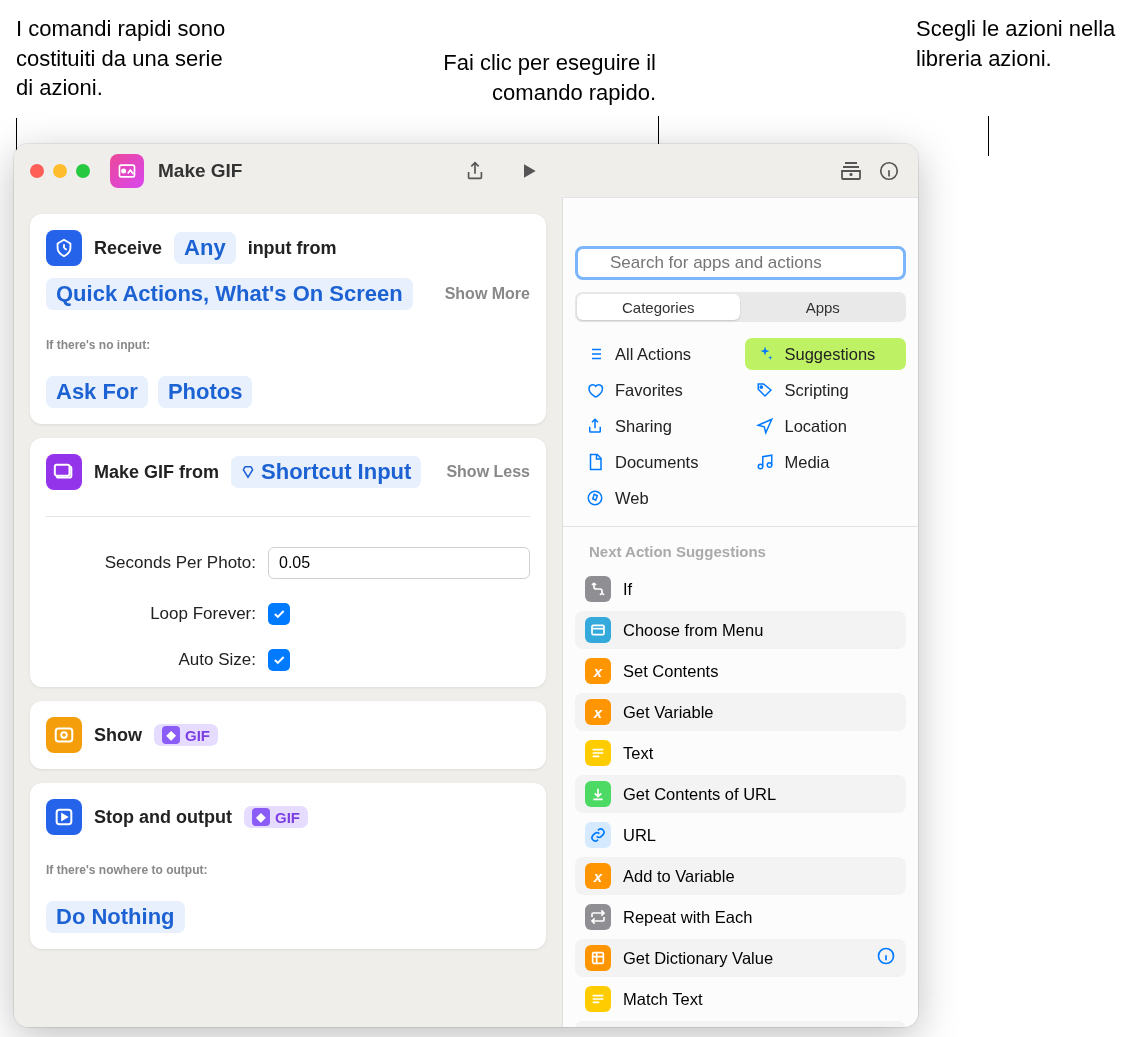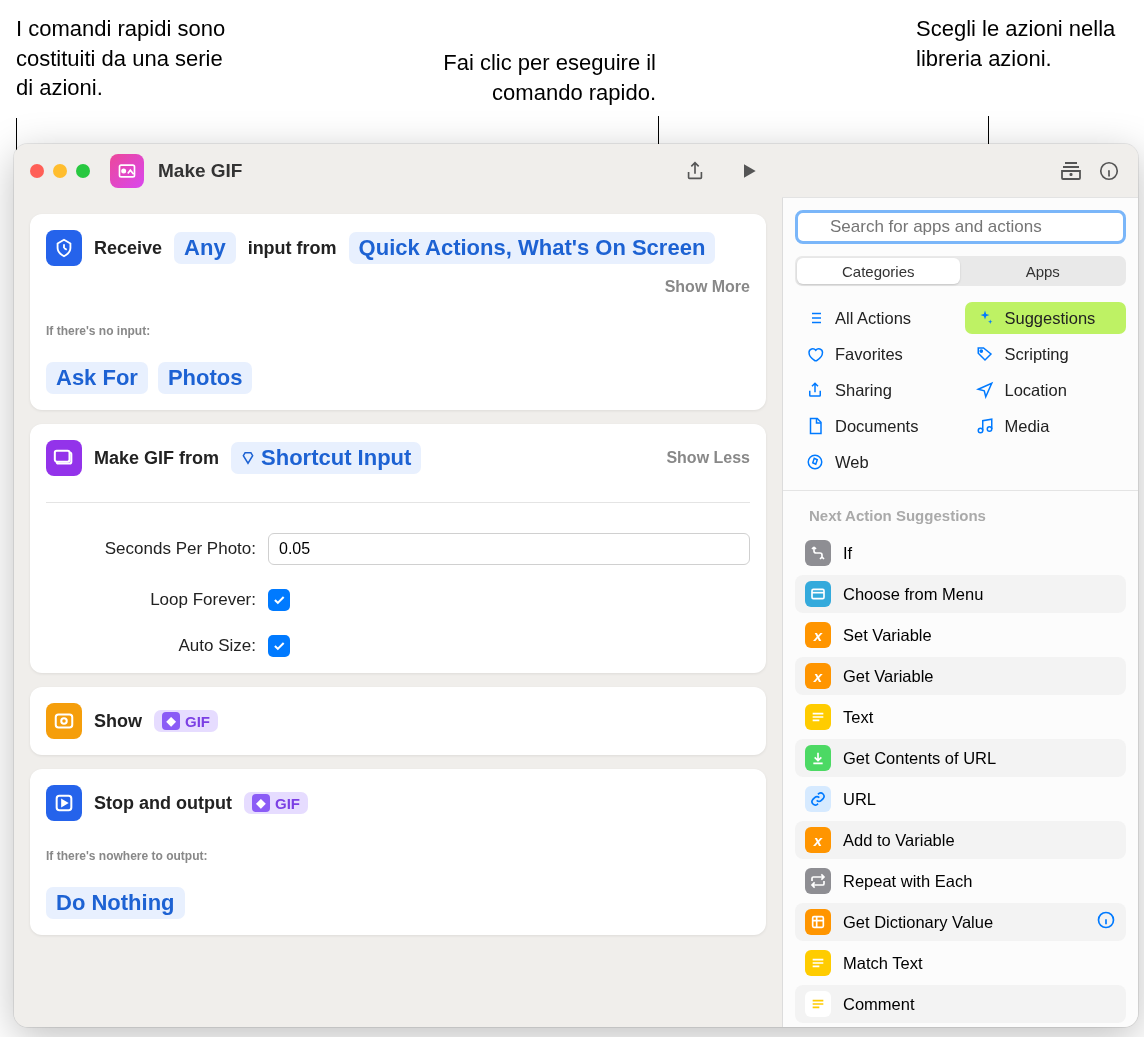--- a/index.html
+++ b/index.html
@@ -19,21 +19,21 @@
   text-align: left;
 }
 .annotation-line {
   position: absolute;
   background: #000;
 }
 .window {
   position: absolute;
   left: 14px;
   top: 144px;
-  width: 1124px;
+  width: 904px;
   height: 883px;
   border-radius: 14px;
   overflow: hidden;
   box-shadow: 0 10px 40px rgba(0,0,0,0.25), 0 0 0 1px rgba(0,0,0,0.08);
   display: flex;
   flex-direction: column;
   background: #f0eeeb;
   justify-content: flex-end;
 }
 .titlebar {
@@ -153,21 +153,21 @@
 .search-wrap {
   padding: 12px;
 }
 .search-input {
   width: 100%; height: 34px; border-radius: 8px;
   border: 3px solid #7ab6f9;
   padding: 0 10px 0 32px;
   font-size: 17px; background: #fff;
   position: relative;
 }
-.search-container { position: relative; }
+.search-container { position: relative; margin-top: 36px; }
 .search-icon-abs {
   position: absolute; left: 10px; top: 50%; transform: translateY(-50%);
   color: #999;
 }
 .seg-control {
   margin: 0 12px 12px; height: 30px; border-radius: 7px;
   background: #e9e9e9; display: flex; padding: 2px; gap: 2px;
 }
 .seg-item {
   flex: 1; display: flex; align-items: center; justify-content: center;
@@ -480,21 +480,21 @@
                   <rect x="3" y="5" width="18" height="14" rx="2"></rect>
                   <path d="M3 10h18"></path>
                 </svg>
               </span>
               <span>Choose from Menu</span>
             </div>
             <div class="sugg-item">
               <span class="sugg-icon" style="background:#ff9500;color:#fff">
                 <span style="font-size:15px;font-style:italic">x</span>
               </span>
-              <span>Set Variable</span>
+              <span>Set Contents</span>
             </div>
             <div class="sugg-item">
               <span class="sugg-icon" style="background:#ff9500;color:#fff">
                 <span style="font-size:15px;font-style:italic">x</span>
               </span>
               <span>Get Variable</span>
             </div>
             <div class="sugg-item">
               <span class="sugg-icon" style="background:#ffcc00;color:#fff">
                 <svg width="16" height="16" viewBox="0 0 24 24" fill="none" stroke="#fff" stroke-width="2.5">

